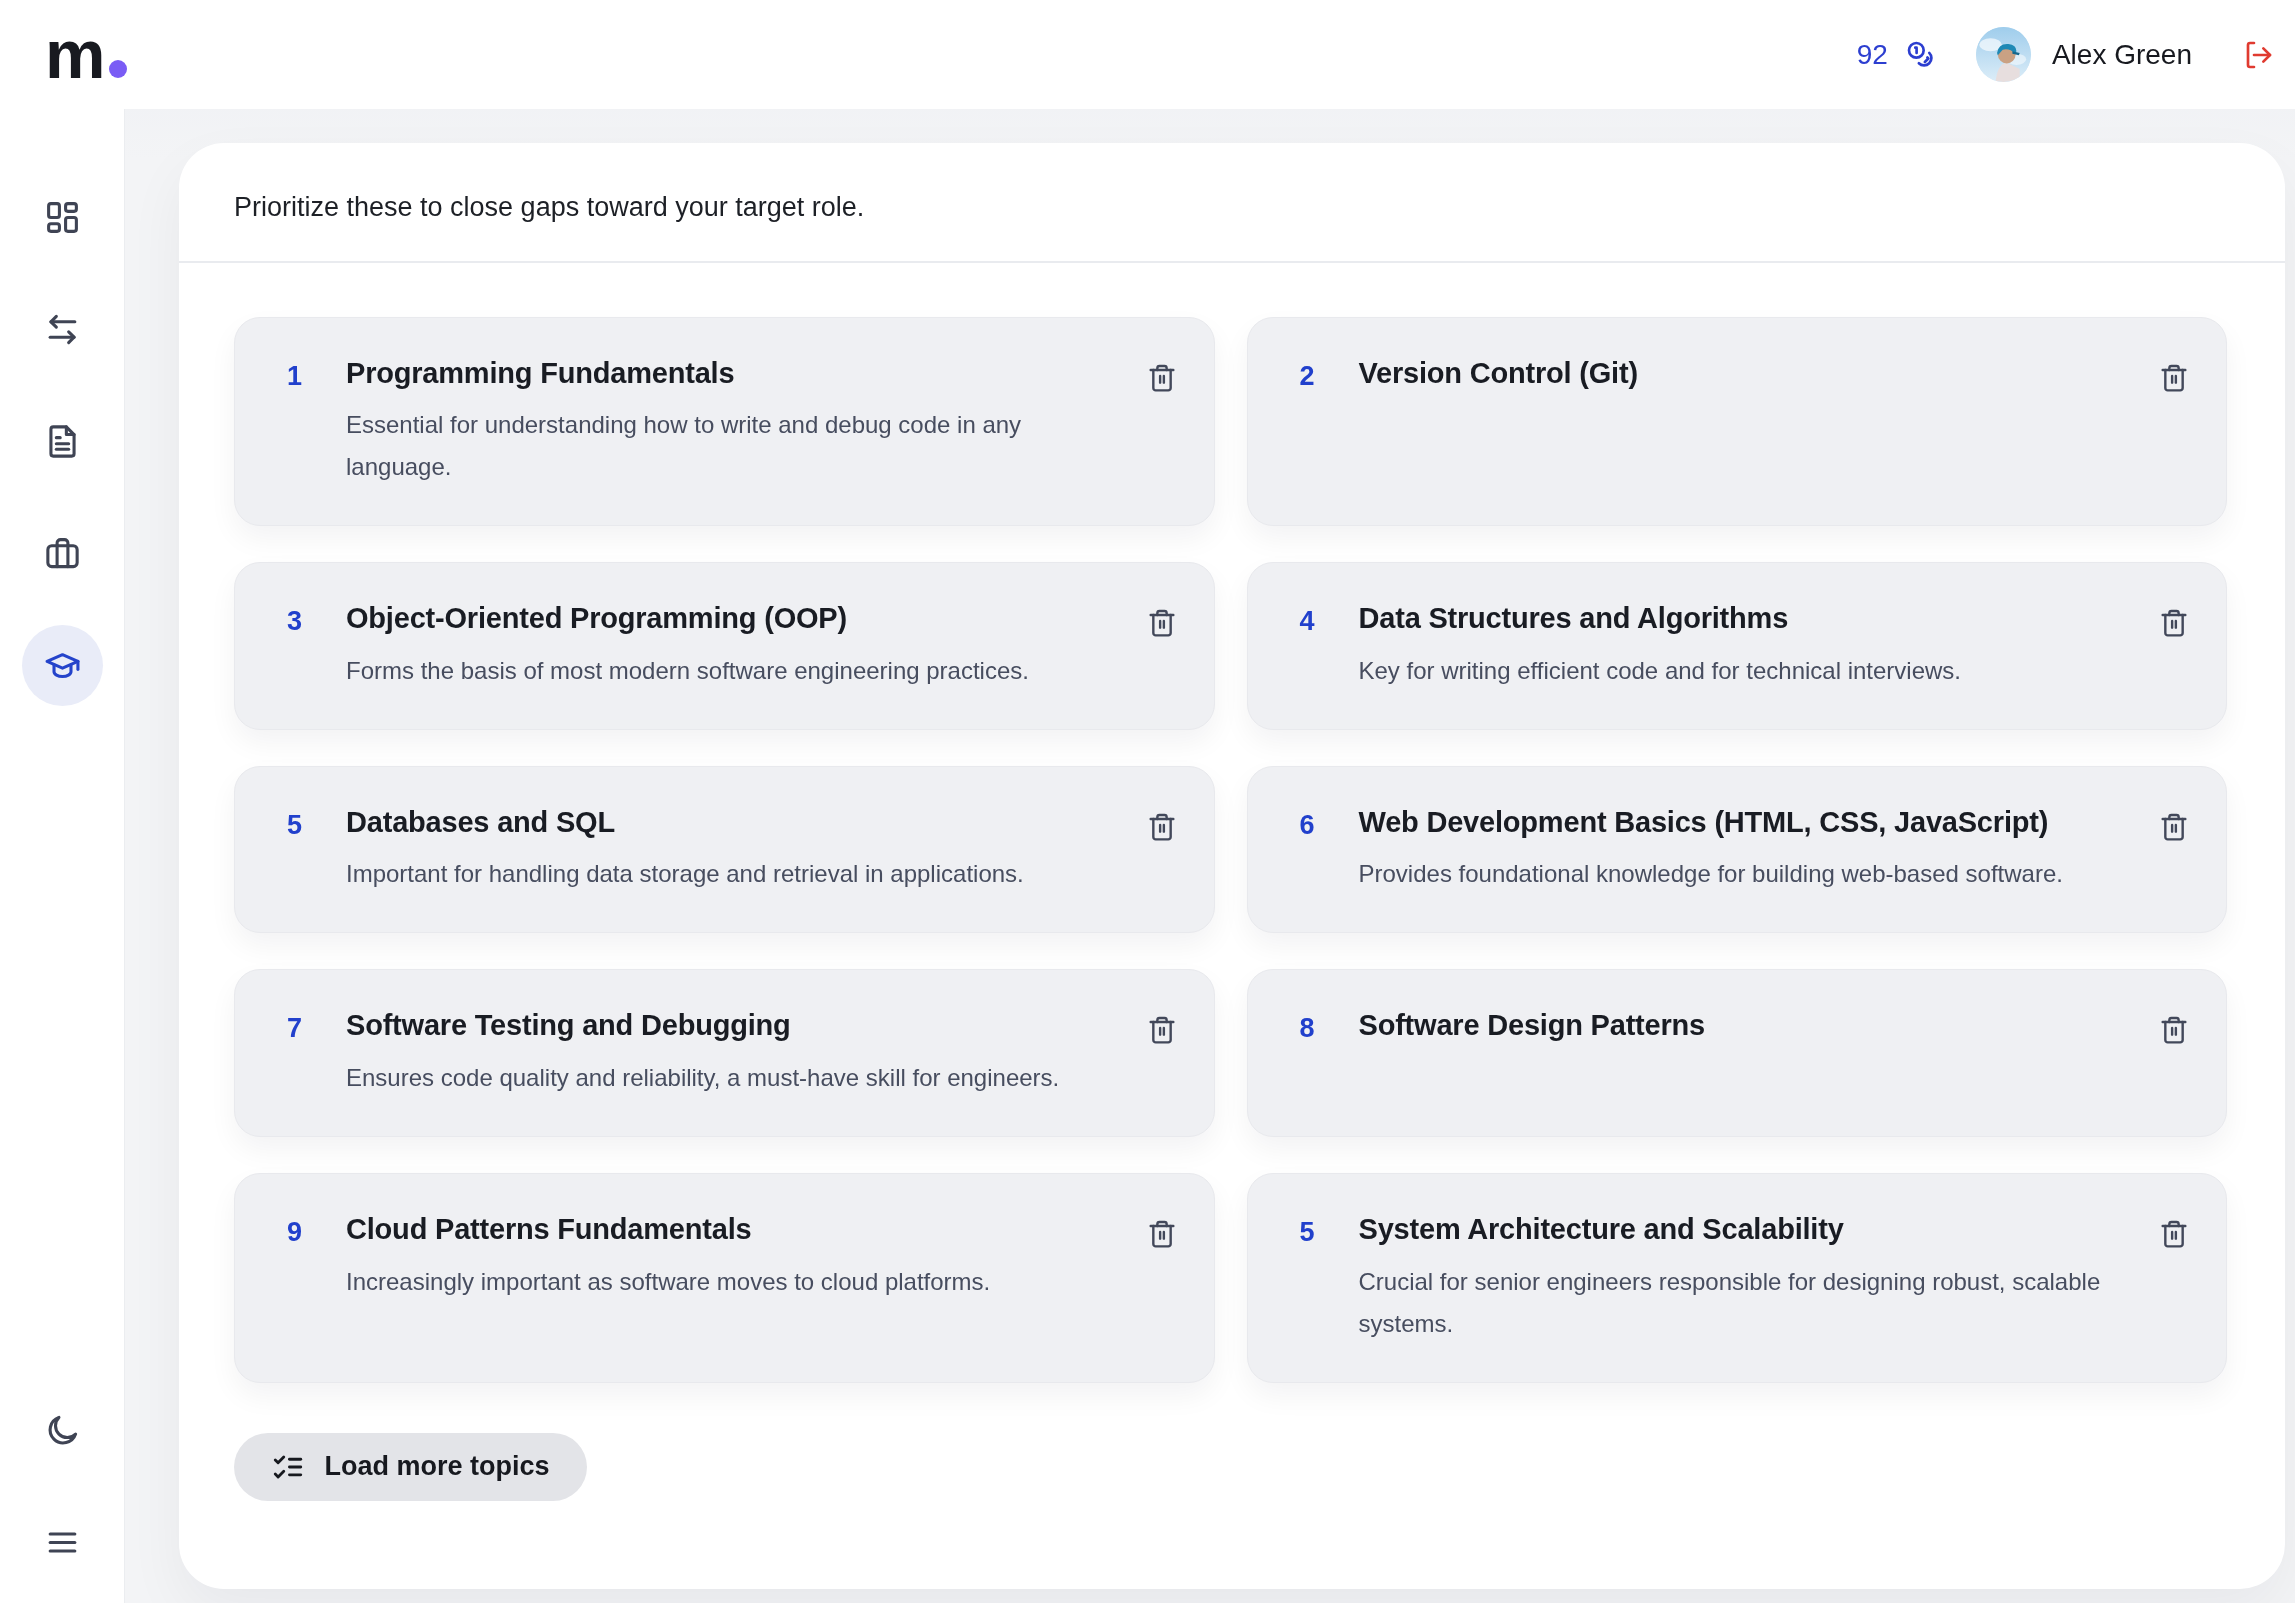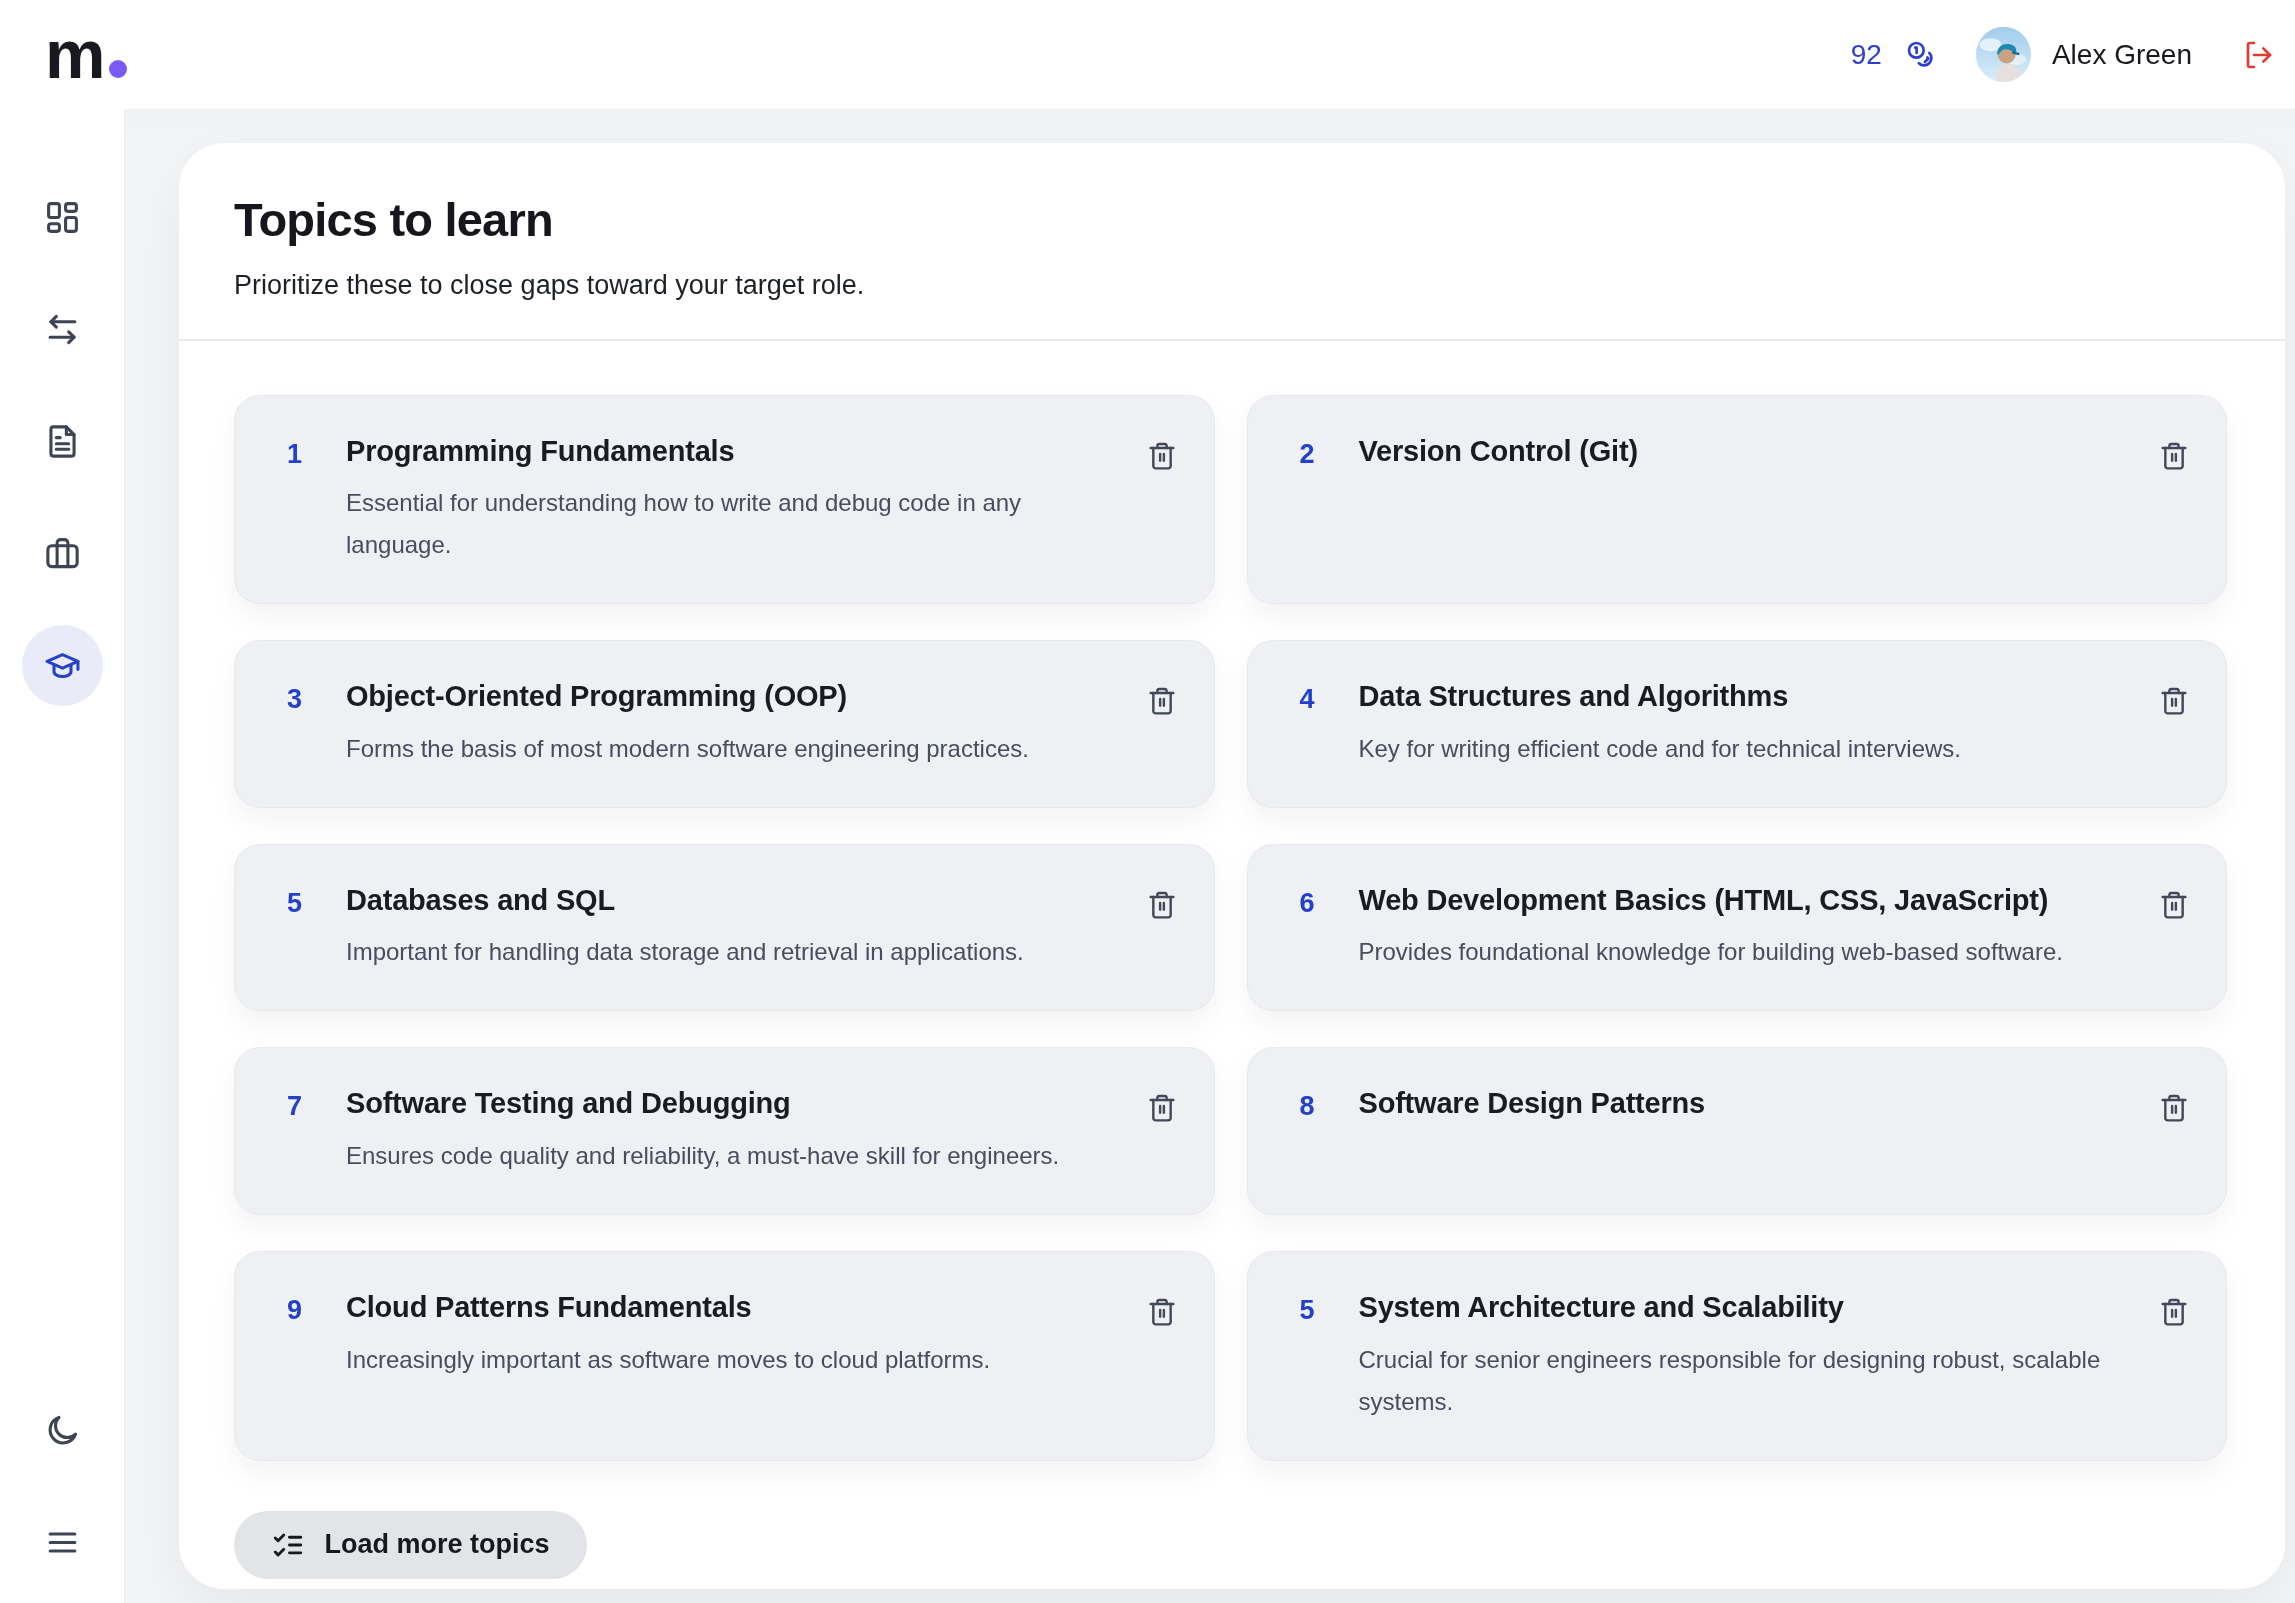--- a/index.html
+++ b/index.html
@@ -12,21 +12,21 @@
   
   .topbar{
     position:absolute; top:0; left:0; right:0; height:109px; background:#ffffff;
     display:flex; align-items:center; justify-content:space-between;
     padding:0 21px 0 45px; z-index:3;
   }
   .logo{ display:flex; align-items:baseline; cursor:pointer; }
   .logo-m{ font-size:68px; font-weight:700; letter-spacing:-2.4px; color:#181a20; line-height:.8; }
   .logo-dot{ width:18.7px; height:18.7px; border-radius:50%; background:#7a5cf5; margin-left:5.7px; }
   .topbar-right{ display:flex; align-items:center; }
-  .credits{ display:flex; align-items:center; gap:23px; color:#2c3ed0; font-size:28px; background:none; border:none; cursor:pointer; }
+  .credits{ display:flex; align-items:center; gap:17px; color:#2c3ed0; font-size:28px; background:none; border:none; cursor:pointer; }
   .credits svg{ width:32px; height:32px; stroke:#2c3ed0; }
   .avatar{
     width:55px; height:55px; border-radius:50%; overflow:hidden; margin-left:39px;
     border:none; padding:0; cursor:pointer; background:linear-gradient(180deg,#a9d3ee,#d7ebf7);
   }
   .avatar svg{ width:100%; height:100%; display:block; }
   .username{ font-size:28px; color:#17191f; margin-left:21px; }
   .logout-btn{ background:none; border:none; margin-left:50px; cursor:pointer; display:flex; }
   .logout-btn svg{ width:32px; height:32px; stroke:#e03b30; }
   
@@ -201,21 +201,20 @@
           <line x1="4" y1="6.5" x2="20" y2="6.5"></line>
             <line x1="4" y1="12" x2="20" y2="12"></line>
             <line x1="4" y1="17.5" x2="20" y2="17.5"></line>
         </svg>
       </span>
     </button>
   </aside>
 
   <main class="panel">
     <div class="panel-header">
-      <h1 class="panel-title">Topics to learn</h1>
       <p class="panel-subtitle">Prioritize these to close gaps toward your target role.</p>
     </div>
     <div class="divider"></div>
 
     <div class="topics-grid" id="topics-grid">
   <article class="topic-card">
     <span class="topic-number">1</span>
     <div class="topic-body">
       <h2 class="topic-title">Programming Fundamentals</h2>
       <p class="topic-desc">Essential for understanding how to write and debug code in any language.</p>

